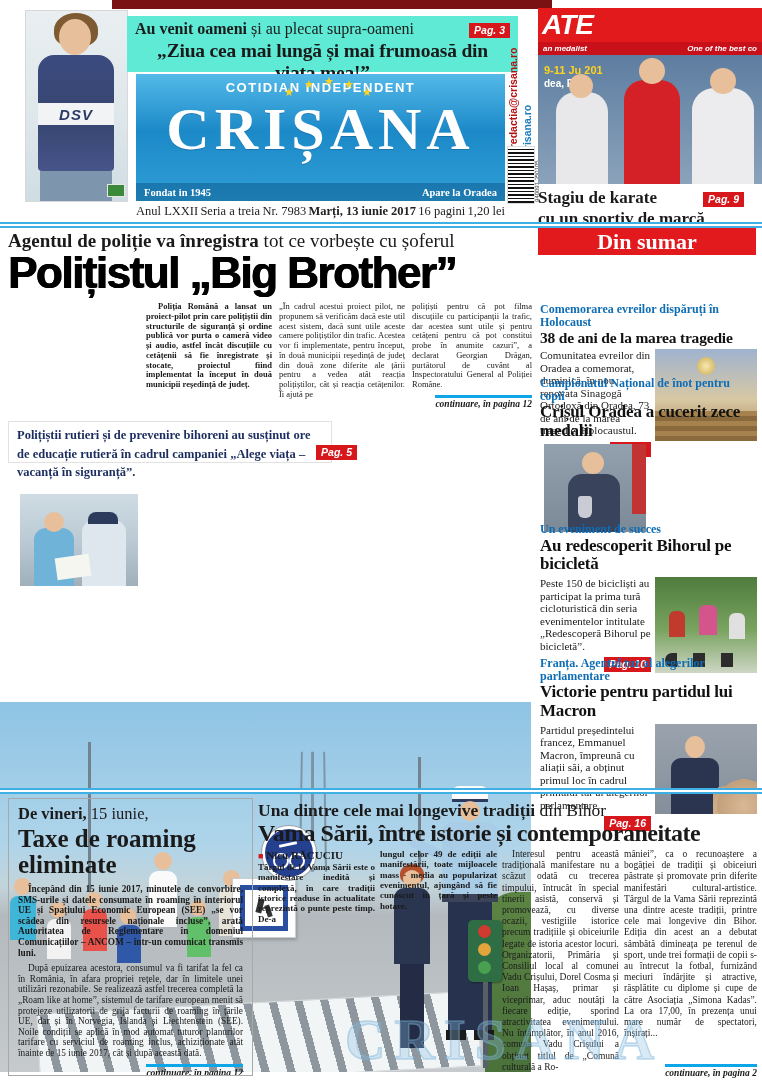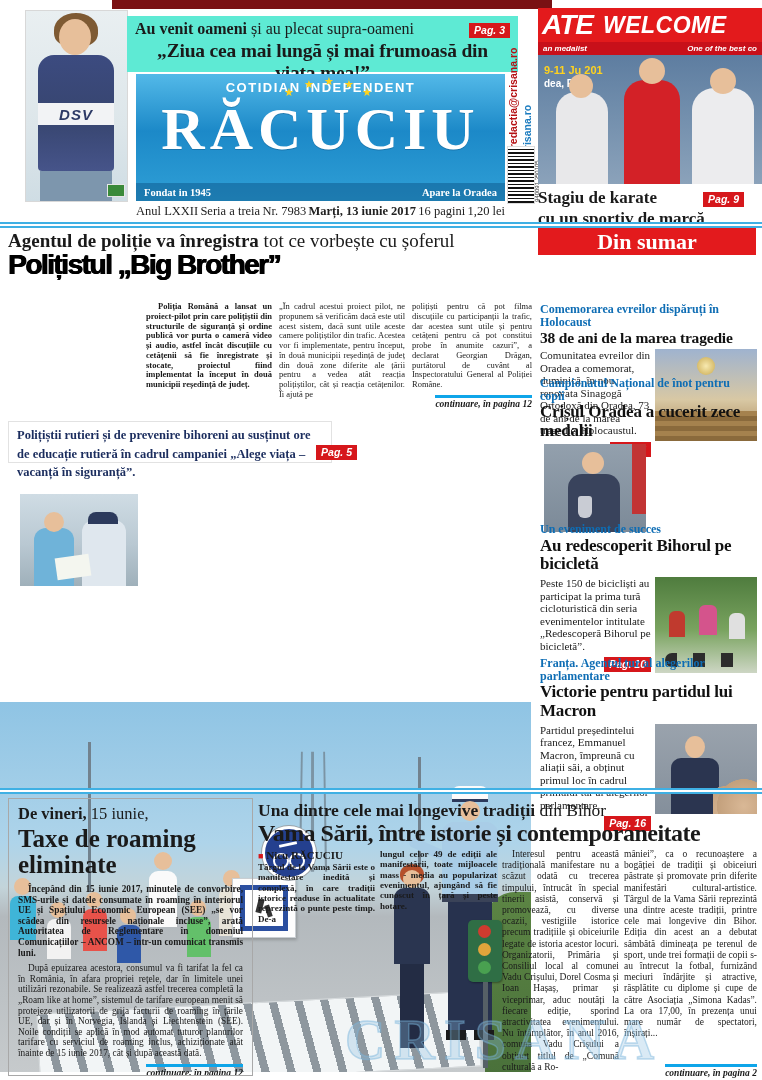--- a/index.html
+++ b/index.html
@@ -51,21 +51,21 @@
     <div class="b" style="font-size:19.5px;text-align:center;margin-top:2px;letter-spacing:-0.2px;">„Ziua cea mai lungă și mai frumoasă din viața mea!”</div>
   </div>
 
   <div class="abs" style="left:136px;top:74px;width:369px;height:127px;background:linear-gradient(180deg,#53b9e8 0,#1c89c8 45%,#2f9fd6 100%);">
     <div class="sans b" style="text-align:center;color:#fff;font-size:13px;letter-spacing:1.5px;padding-top:6px;">COTIDIAN INDEPENDENT</div>
     <span class="star" style="left:148px;top:12px;">★</span>
     <span class="star" style="left:168px;top:4px;">★</span>
     <span class="star" style="left:188px;top:1px;">★</span>
     <span class="star" style="left:208px;top:4px;">★</span>
     <span class="star" style="left:226px;top:12px;">★</span>
-    <div class="b" style="text-align:center;color:#fff;font-size:60px;line-height:1;letter-spacing:5px;margin-top:4px;text-shadow:0 1px 0 rgba(0,40,80,0.25);">RĂCUCIU</div>
+    <div class="b" style="text-align:center;color:#fff;font-size:60px;line-height:1;letter-spacing:5px;margin-top:4px;text-shadow:0 1px 0 rgba(0,40,80,0.25);">CRIȘANA</div>
     <div style="position:absolute;left:0;bottom:0;width:100%;height:18px;background:rgba(8,80,130,0.45);display:flex;justify-content:space-between;align-items:center;padding:0 8px;box-sizing:border-box;">
       <span class="b" style="color:#fff;font-size:10.5px;">Fondat in 1945</span>
       <span class="b" style="color:#fff;font-size:10.5px;">Apare la Oradea</span>
     </div>
   </div>
 
   <div class="abs" style="left:136px;top:204px;width:369px;display:flex;justify-content:space-between;font-size:12.5px;color:#222;">
     <span>Anul LXXII</span>
     <span>Seria a treia</span>
     <span>Nr. 7983</span>
@@ -76,21 +76,20 @@
 
   <span class="sans b" style="position:absolute;left:507px;top:40px;height:145px;writing-mode:vertical-rl;transform:rotate(180deg);font-size:10.5px;color:#b51114;">e-mail: redactia@crisana.ro</span>
   <span class="sans b" style="position:absolute;left:521px;top:62px;height:120px;writing-mode:vertical-rl;transform:rotate(180deg);font-size:10.5px;color:#1a7bbf;">www.crisana.ro</span>
   <div style="position:absolute;left:507px;top:146px;width:26px;height:56px;background:repeating-linear-gradient(0deg,#111 0,#111 1.5px,#fff 1.5px,#fff 3.5px);border:1px solid #ddd;"></div>
   <span class="sans" style="position:absolute;left:534px;top:146px;height:56px;writing-mode:vertical-rl;transform:rotate(180deg);font-size:6px;color:#333;">940091 350105</span>
 
   <div class="abs" style="left:538px;top:8px;width:224px;height:216px;">
     <div class="photo" style="width:224px;height:176px;background:linear-gradient(180deg,#4d6f96 0,#6f8cab 55%,#8ba2ba 100%);">
       <div style="height:34px;background:#e31a1c;display:flex;align-items:center;padding:0 4px;overflow:hidden;">
         <span class="b i" style="font-family:'Liberation Sans',sans-serif;color:#fff;font-size:28px;letter-spacing:-1px;">ATE</span>
-        <span class="b i" style="font-family:'Liberation Sans',sans-serif;color:#fff;font-size:23px;margin-left:10px;letter-spacing:0.5px;">WELCOME</span>
       </div>
       <div style="height:13px;background:#c8101a;display:flex;justify-content:space-between;align-items:center;padding:0 5px;">
         <span class="b i" style="font-family:'Liberation Sans',sans-serif;color:#fff;font-size:8px;">an medalist</span>
         <span class="b i" style="font-family:'Liberation Sans',sans-serif;color:#fff;font-size:8px;">One of the best co</span>
       </div>
       <span class="sans b" style="position:absolute;left:6px;top:56px;color:#ffd21e;font-size:11px;">9-11 Ju  201</span>
       <span class="sans b" style="position:absolute;left:6px;top:70px;color:#fff;font-size:10px;">dea, Ro  la</span>
       <div style="position:absolute;left:18px;bottom:0;width:52px;height:92px;border-radius:20px 20px 0 0;background:#e8e8ea;"></div>
       <div class="head" style="left:31px;bottom:86px;width:24px;height:24px;"></div>
       <div style="position:absolute;left:86px;bottom:0;width:56px;height:104px;border-radius:20px 20px 0 0;background:#d32127;"></div>
@@ -103,21 +102,21 @@
       <span class="badge" style="margin-left:auto;margin-right:18px;">Pag. 9</span>
     </div>
     <div class="b" style="font-size:17px;margin-top:1px;">cu un sportiv de marcă</div>
   </div>
 
   <div class="abs rule" style="left:0;top:222px;width:762px;"></div>
 
   <div class="abs" style="left:8px;top:230px;width:524px;font-size:19px;">
     <span class="b">Agentul de poliție va înregistra</span><span> tot ce vorbește cu șoferul</span>
   </div>
-  <div class="abs sans b" style="left:8px;top:251px;width:524px;font-size:28px;line-height:1;letter-spacing:-1.5px;white-space:nowrap;color:#000;text-shadow:0.7px 0 0 #000, -0.3px 0 0 #000;">Polițistul „Big Brother”</div>
+  <div class="abs sans b" style="left:8px;top:251px;width:524px;font-size:44px;line-height:1;letter-spacing:-1.5px;white-space:nowrap;color:#000;text-shadow:0.7px 0 0 #000, -0.3px 0 0 #000;">Polițistul „Big Brother”</div>
 
   <div class="abs photo" style="left:20px;top:302px;width:118px;height:92px;background:linear-gradient(180deg,#cfdce4 0,#b9c8d2 55%,#9fb0ba 100%);">
     <div style="position:absolute;left:14px;bottom:0;width:40px;height:58px;border-radius:12px 12px 0 0;background:#6fb3d9;"></div>
     <div class="head" style="left:24px;bottom:54px;width:20px;height:20px;"></div>
     <div style="position:absolute;left:62px;bottom:0;width:44px;height:66px;border-radius:12px 12px 0 0;background:#dfe7ee;"></div>
     <div style="position:absolute;left:68px;bottom:62px;width:30px;height:12px;border-radius:8px 8px 0 0;background:#2c3a5c;"></div>
     <div style="position:absolute;left:36px;bottom:8px;width:34px;height:22px;background:#f4f6ef;transform:rotate(-8deg);"></div>
   </div>
 
   <div class="abs b just ovh vcol" style="left:146px;top:302px;width:126px;height:108px;text-indent:12px;">Poliția Română a lansat un proiect-pilot prin care polițiștii din structurile de siguranță și ordine publică vor purta o cameră video și audio, astfel încât discuțiile cu cetățenii să fie înregistrate și stocate, proiectul fiind implementat la început în două municipii reședință de județ.</div>

